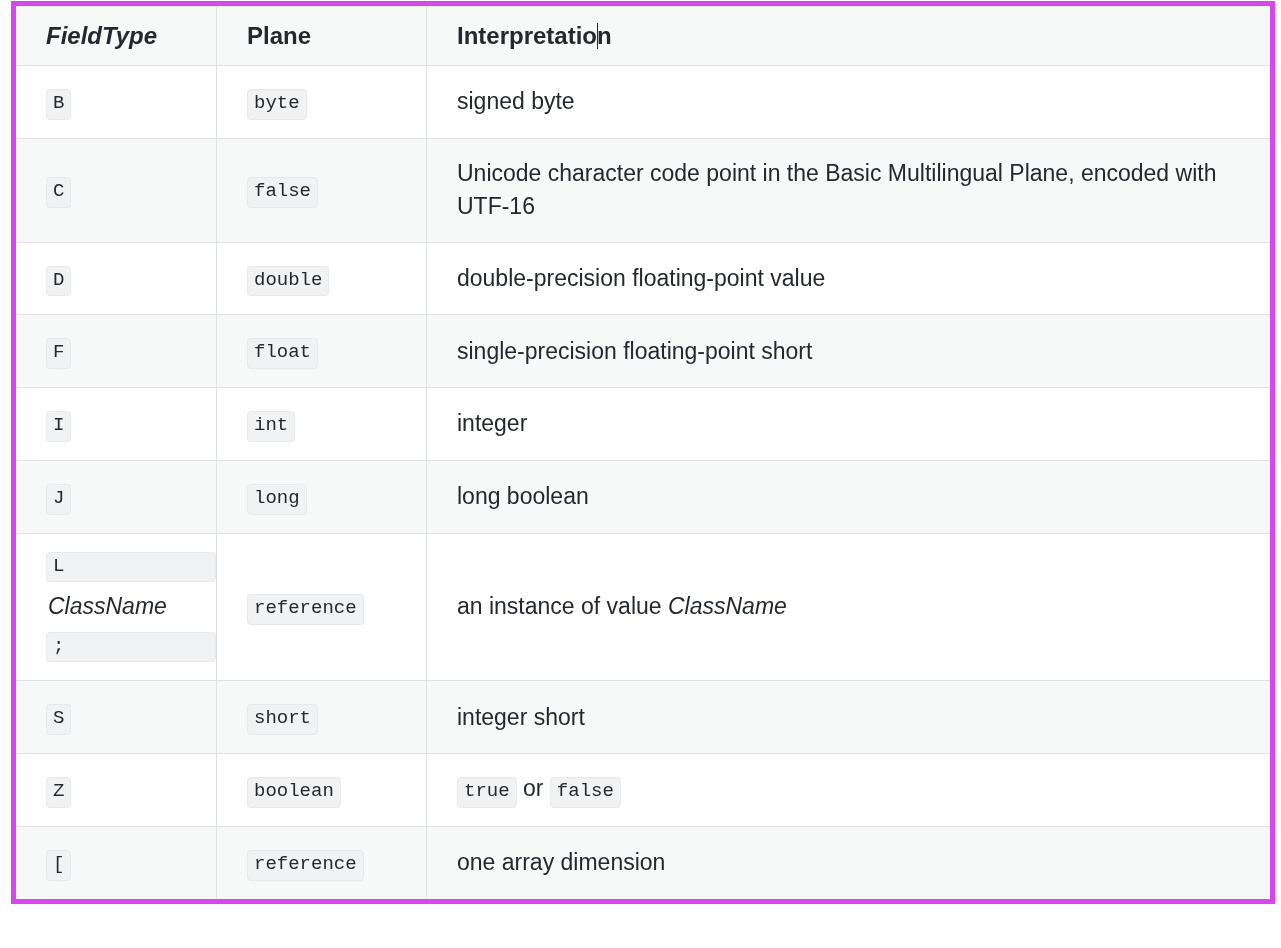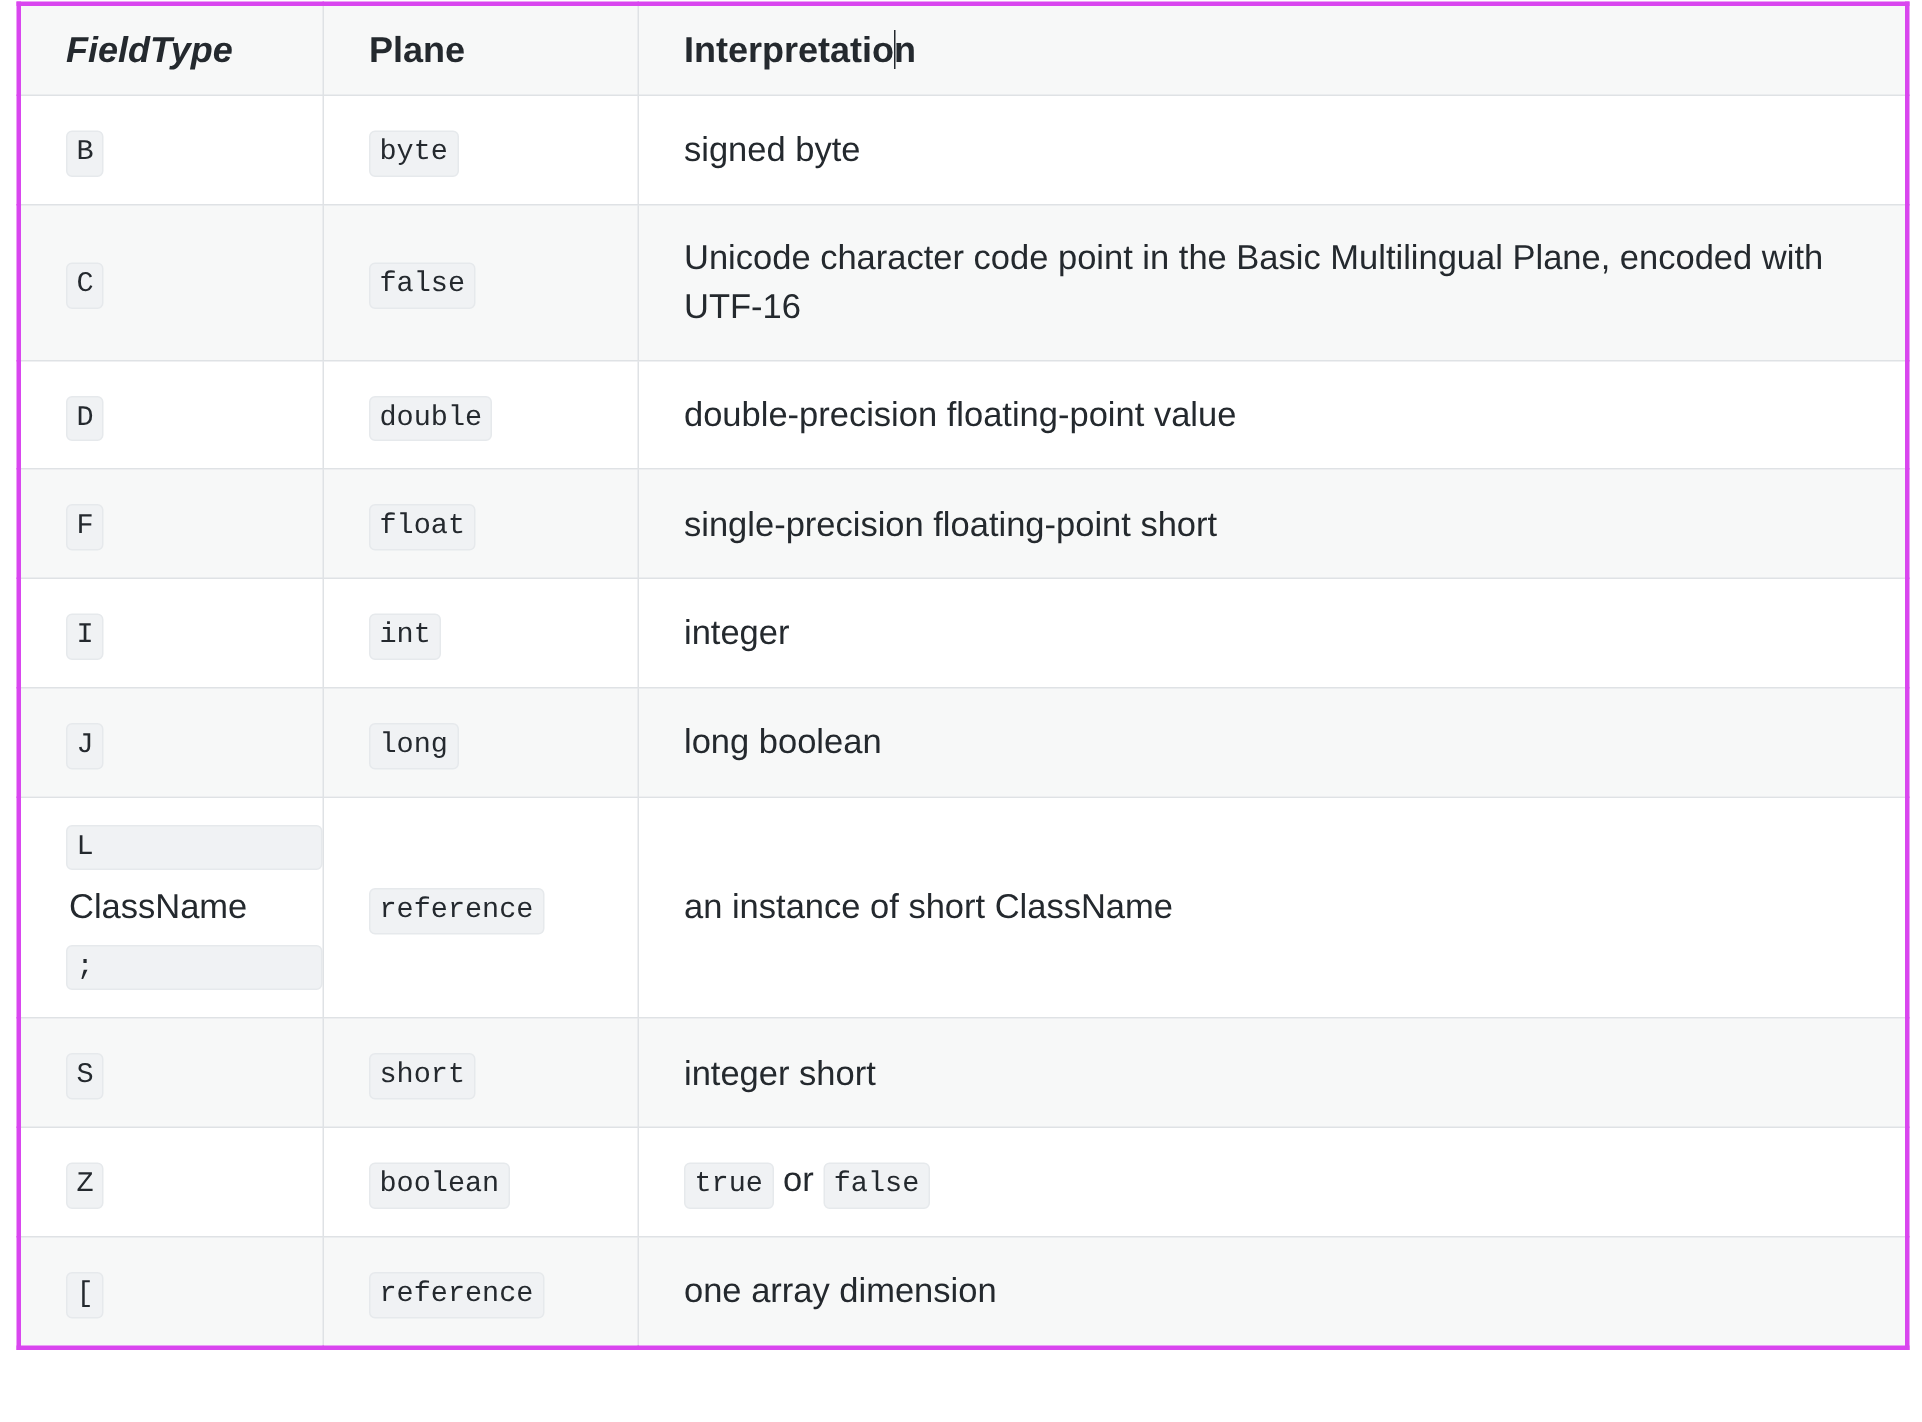--- a/index.html
+++ b/index.html
@@ -19,21 +19,21 @@
     position: absolute;
     left: 11px;
     top: 1px;
     width: 1259px;
   }
 
   table.fieldtype-table {
     border-collapse: collapse;
     width: 1259px;
     table-layout: fixed;
-    border: 3px solid #d946ef;
+    border: 5px solid #d946ef;
   }
 
   table.fieldtype-table col.c-fieldtype { width: 203px; }
   table.fieldtype-table col.c-type      { width: 210px; }
   table.fieldtype-table col.c-interp    { width: 846px; }
 
   thead tr { background: #f7f8f8; }
 
   th {
     border: 1px solid #dfe2e5;
@@ -65,21 +65,21 @@
     font-size: 19px;
     background-color: #f0f2f4;
     border: 1px solid #e6e9ec;
     border-radius: 4px;
     padding: 2px 6px 3px 6px;
     color: #24292e;
     line-height: 1.25;
     white-space: pre;
   }
 
-  .italic { }
+  .italic { font-style: italic; }
 
   .stacked > * { display: block; }
   .stacked .code { margin: 0 0 0 0; }
   .stacked .italic {
     margin: 8px 0 8px 2px;
     font-size: 23px;
   }
 
   .interp-plain { white-space: normal; margin-left: 16px; }
 
@@ -148,21 +148,21 @@
         <td class="interp-plain">long boolean</td>
       </tr>
 
       <tr class="row-odd">
         <td class="stacked">
           <code class="code">L</code>
           <span class="italic">ClassName</span>
           <code class="code">;</code>
         </td>
         <td><code class="code">reference</code></td>
-        <td class="interp-plain"><span>an instance of short </span><span class="italic">ClassName</span></td>
+        <td class="interp-plain"><span>an instance of value </span><span class="italic">ClassName</span></td>
       </tr>
 
       <tr class="row-even">
         <td><code class="code">S</code></td>
         <td><code class="code">short</code></td>
         <td class="interp-plain">integer short</td>
       </tr>
 
       <tr class="row-odd">
         <td><code class="code">Z</code></td>

